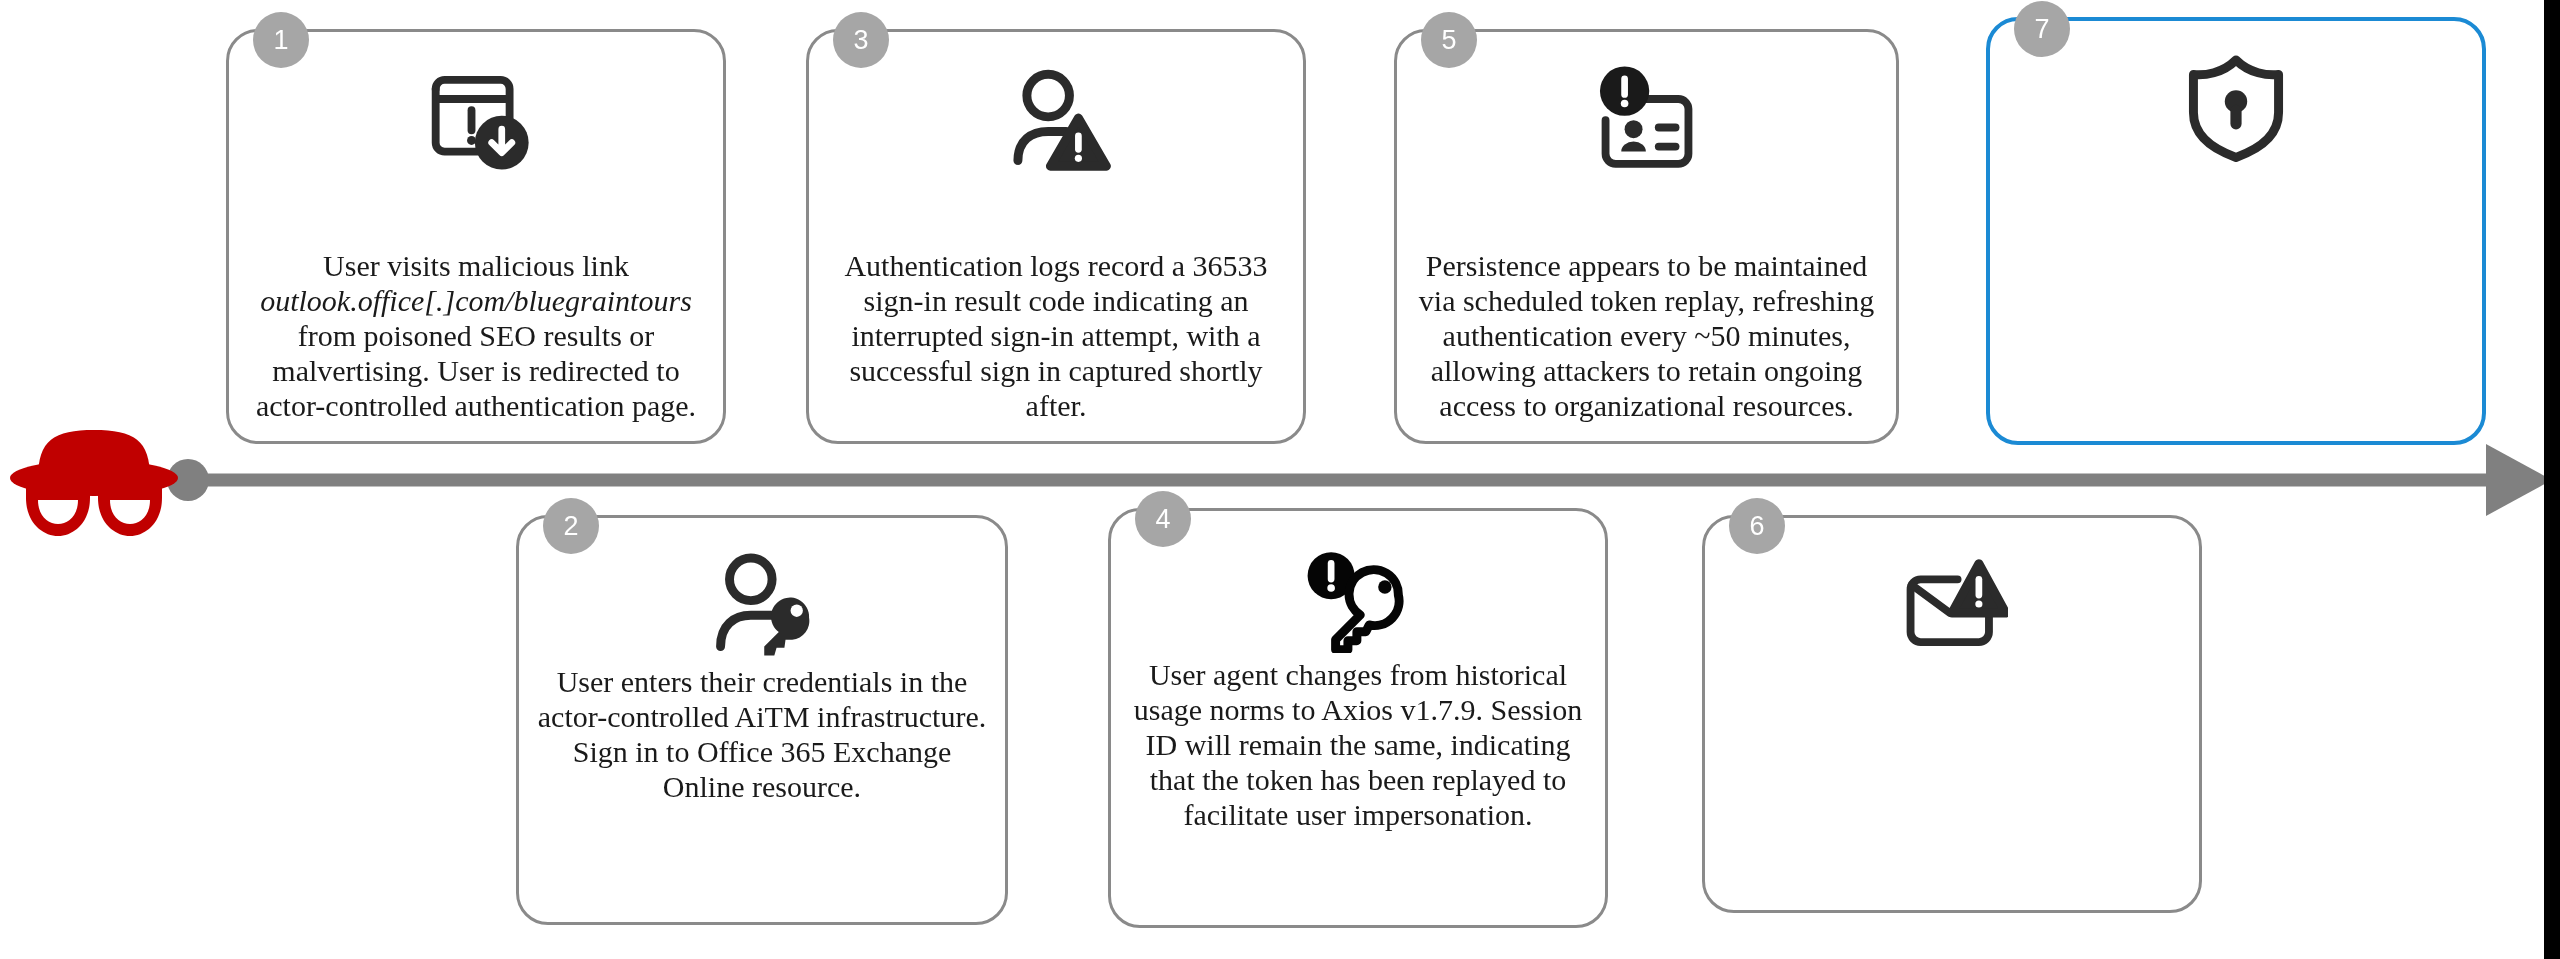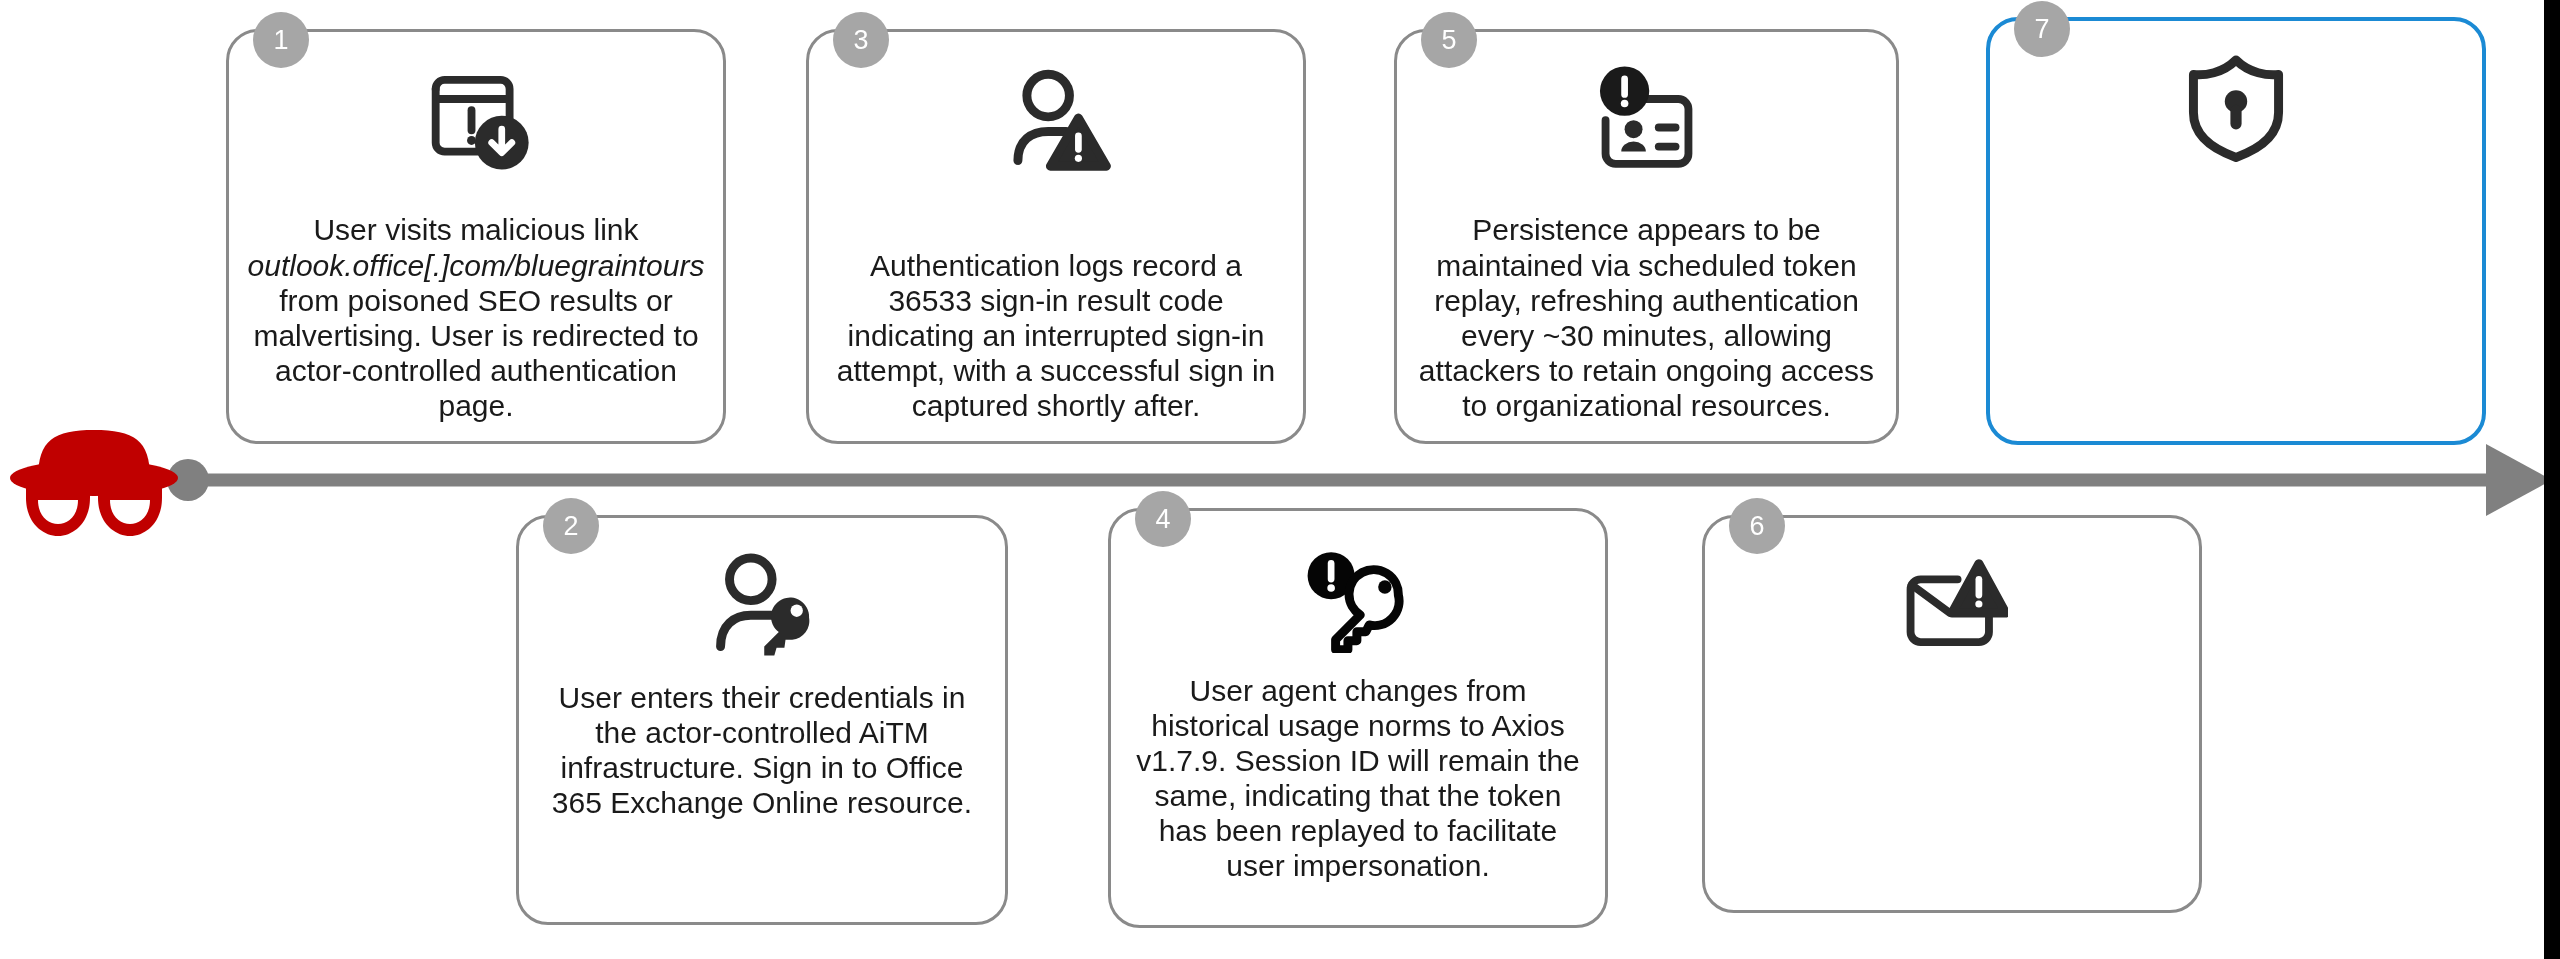--- a/index.html
+++ b/index.html
@@ -69,27 +69,28 @@
     flex: none;
   }
   .card-icon svg { width: 112px; height: 112px; display: block; }
   .card-text {
     font-size: 30px;
     line-height: 1.17;
     color: #1a1a1a;
     text-align: center;
     padding: 0 16px;
     width: 100%;
+    font-family: Liberation Serif, serif;
   }
   .card-text .em { font-style: italic; }
 
   
   .card.top .card-text { margin-top: auto; margin-bottom: 18px; }
   
-  .card.bottom .card-text { margin-top: 16px; }
+  .card.bottom .card-text { margin-top: 0; }
 
   
   #card-1 { left: 226px;  top: 29px;  width: 500px; height: 415px; }
   #card-3 { left: 806px;  top: 29px;  width: 500px; height: 415px; }
   #card-5 { left: 1394px; top: 29px;  width: 505px; height: 415px; }
   #card-7 { left: 1986px; top: 17px;  width: 500px; height: 428px; }
 
   #card-2 { left: 516px;  top: 515px; width: 492px; height: 410px; }
   #card-4 { left: 1108px; top: 508px; width: 500px; height: 420px; }
   #card-6 { left: 1702px; top: 515px; width: 500px; height: 398px; }
@@ -165,21 +166,21 @@
         <path d="M40 33 h38 a9 9 0 0 1 9 9 v40 a9 9 0 0 1 -9 9 h-56 a9 9 0 0 1 -9 -9 v-30" stroke="#2b2b2b" stroke-width="7" stroke-linecap="round"></path>
         <circle cx="38" cy="60" r="8" fill="#2b2b2b"></circle>
         <path d="M27 80 a11 9 0 0 1 22 0 Z" fill="#2b2b2b"></path>
         <rect x="57" y="55" width="22" height="7" rx="3.5" fill="#2b2b2b"></rect>
         <rect x="57" y="72" width="22" height="7" rx="3.5" fill="#2b2b2b"></rect>
         <circle cx="30" cy="26" r="22" fill="#1a1a1a"></circle>
         <line x1="30" y1="15" x2="30" y2="29" stroke="#ffffff" stroke-width="6" stroke-linecap="round"></line>
         <circle cx="30" cy="37" r="3.4" fill="#ffffff"></circle>
       </svg>
     </div>
-    <div class="card-text">Persistence appears to be maintained via scheduled token replay, refreshing authentication every ~30 minutes, allowing attackers to retain ongoing access to organizational resources.</div>
+    <div class="card-text">Persistence appears to be maintained via scheduled token replay, refreshing authentication every ~50 minutes, allowing attackers to retain ongoing access to organizational resources.</div>
   </div>
 
   <div class="card top accent" id="card-7">
     <div class="badge">7</div>
     <div class="card-icon">
       <svg viewBox="0 0 100 100" xmlns="http://www.w3.org/2000/svg" fill="none">
         <path d="M50 8 C62 20 78 22 88 21 V55 C88 76 70 88 50 95 C30 88 12 76 12 55 V21 C22 22 38 20 50 8 Z" stroke="#2b2b2b" stroke-width="8" stroke-linejoin="round"></path>
         <circle cx="50" cy="45" r="10" fill="#2b2b2b"></circle>
         <rect x="45" y="48" width="10" height="22" rx="5" fill="#2b2b2b"></rect>
       </svg>

